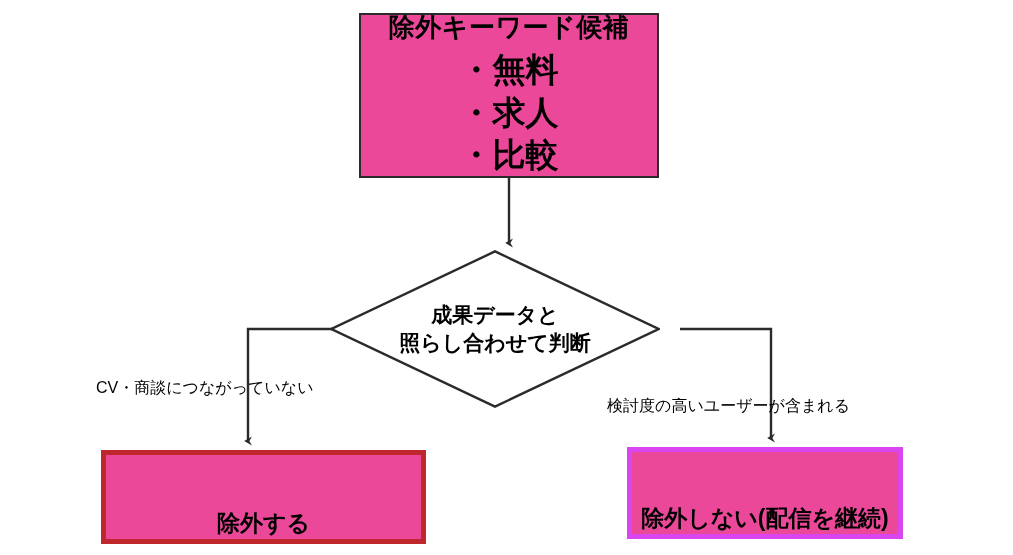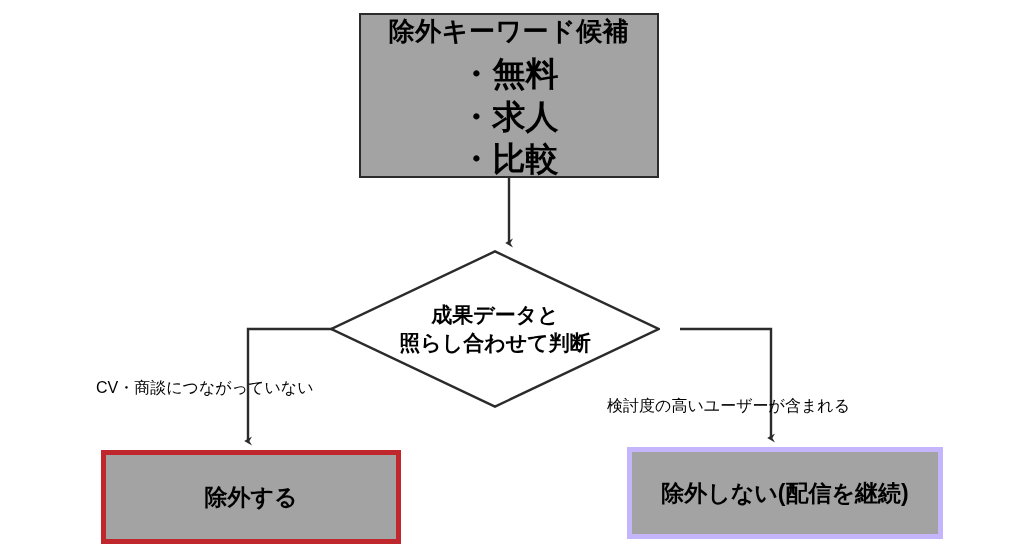--- a/index.html
+++ b/index.html
@@ -15,25 +15,25 @@
     width: 1013px;
     height: 555px;
     background: #ffffff;
     overflow: hidden;
   }
 
   
   .node {
     position: absolute;
     box-sizing: border-box;
-    background: #a3a3a3;
+    background: #ec4899;
     display: flex;
     flex-direction: column;
     align-items: center;
-    justify-content: center;
+    justify-content: flex-end;
   }
 
   
   #candidate-box {
     left: 359px;
     top: 13px;
     width: 300px;
     height: 165px;
     border: 2px solid #2b2b2b;
     padding-top: 6px;
@@ -93,30 +93,30 @@
     color: #000000;
     line-height: 1.35;
     text-align: center;
     pointer-events: none;
   }
 
   
   #exclude-box {
     left: 101px;
     top: 450px;
-    width: 300px;
+    width: 325px;
     height: 94px;
     border: 5px solid #c0272d;
   }
   #keep-box {
     left: 627px;
     top: 447px;
-    width: 316px;
+    width: 276px;
     height: 92px;
-    border: 5px solid #c4b5fd;
+    border: 5px solid #d946ef;
   }
   .outcome-label {
     font-size: 23px;
     font-weight: bold;
     color: #000000;
     white-space: nowrap;
   }
 
   
   .branch-label {

